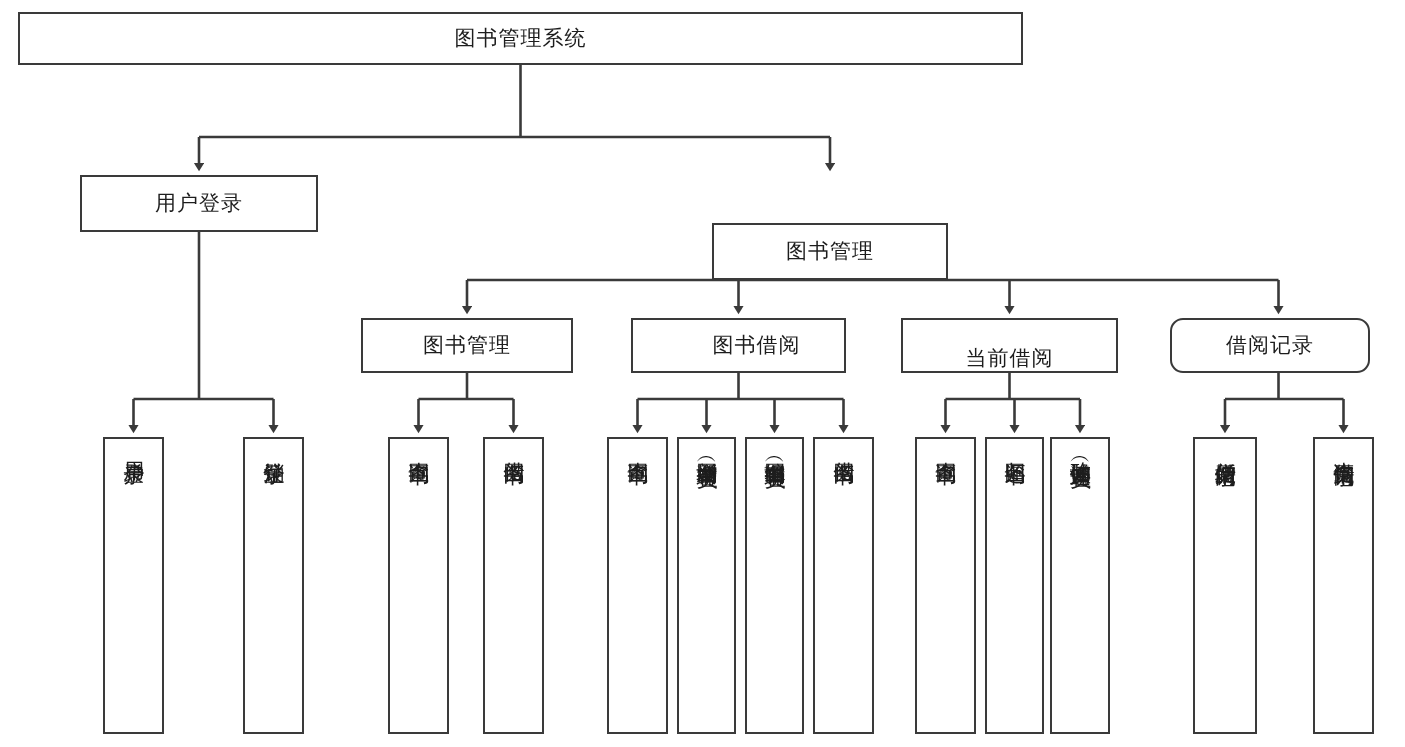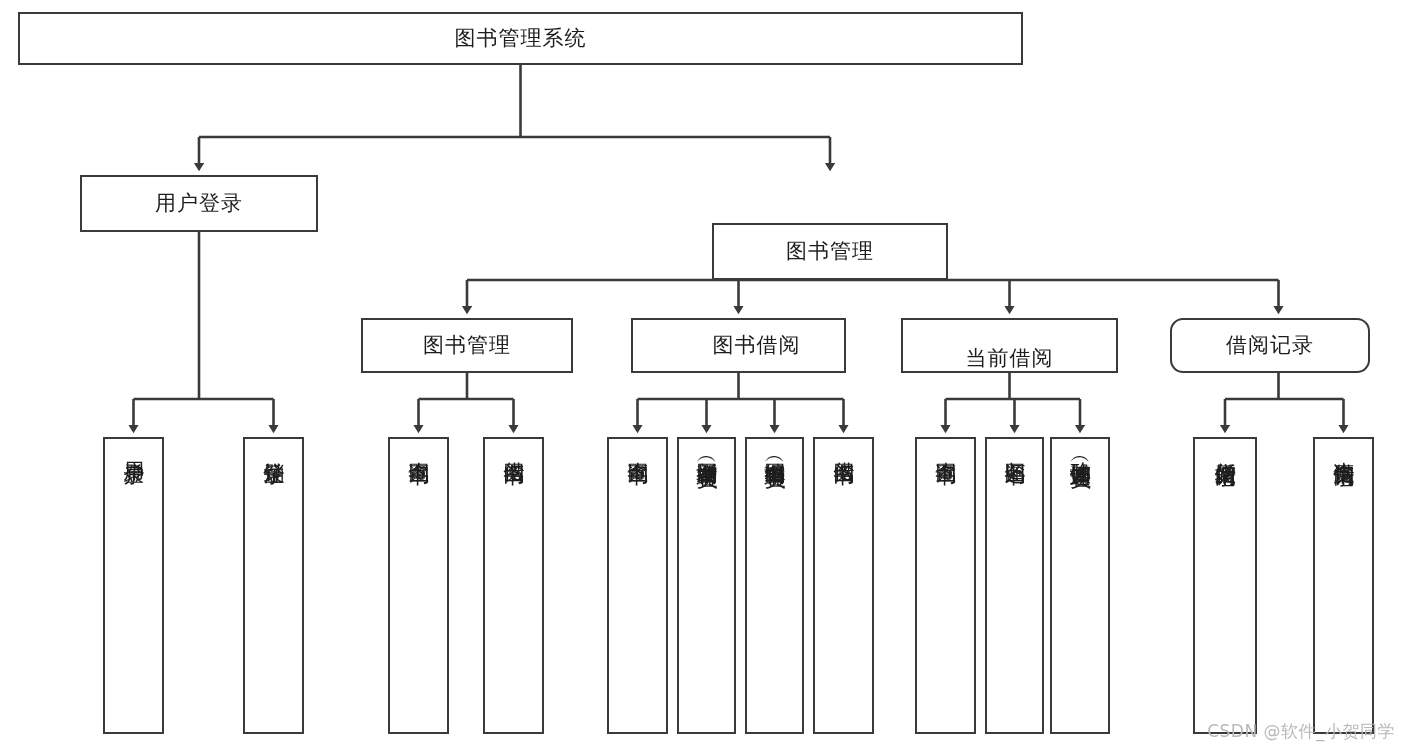--- a/index.html
+++ b/index.html
@@ -167,14 +167,13 @@
         <span class="label">确认归还（管理员）</span>
       </div>
       <div class="node node-v" style="left: 1193px; top: 437px; width: 64px; height: 297px;">
         <span class="label">新增借阅记录</span>
       </div>
       <div class="node node-v" style="left: 1313px; top: 437px; width: 61px; height: 297px;">
         <span class="label">查询借阅记录</span>
       </div>
     </div>
 
-  <div id="watermark">CSDN @软件_小贺同学</div>
 </div>
 
 </body></html>

